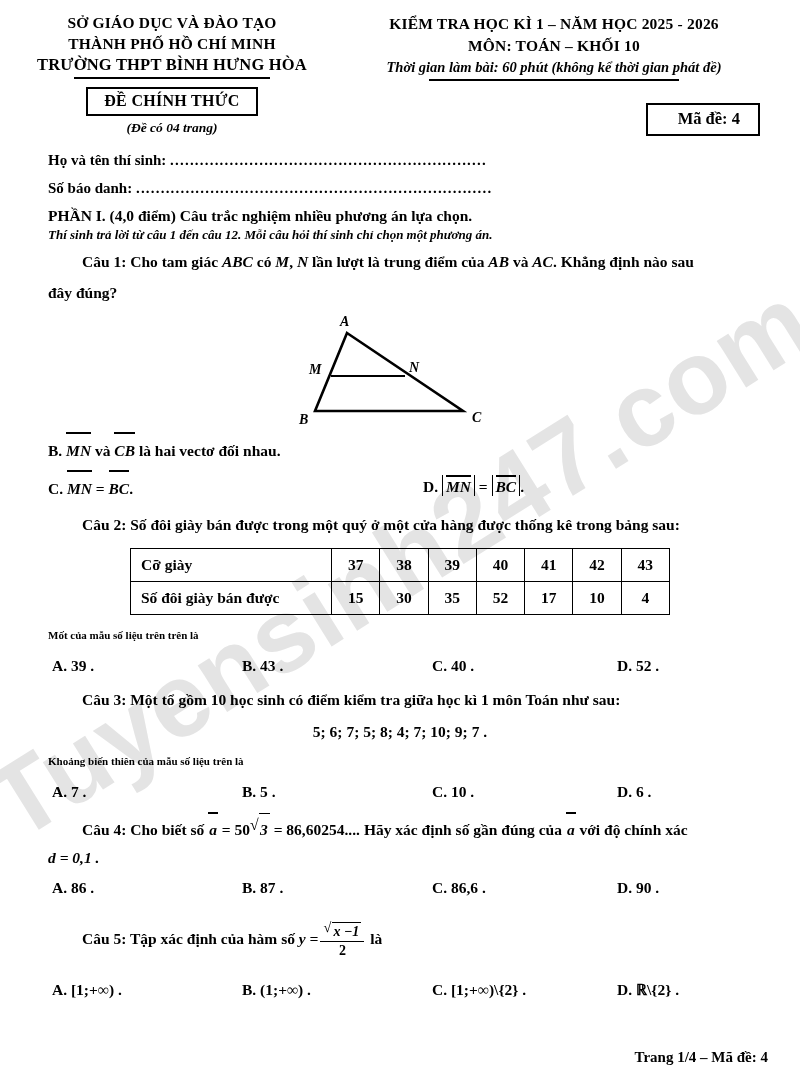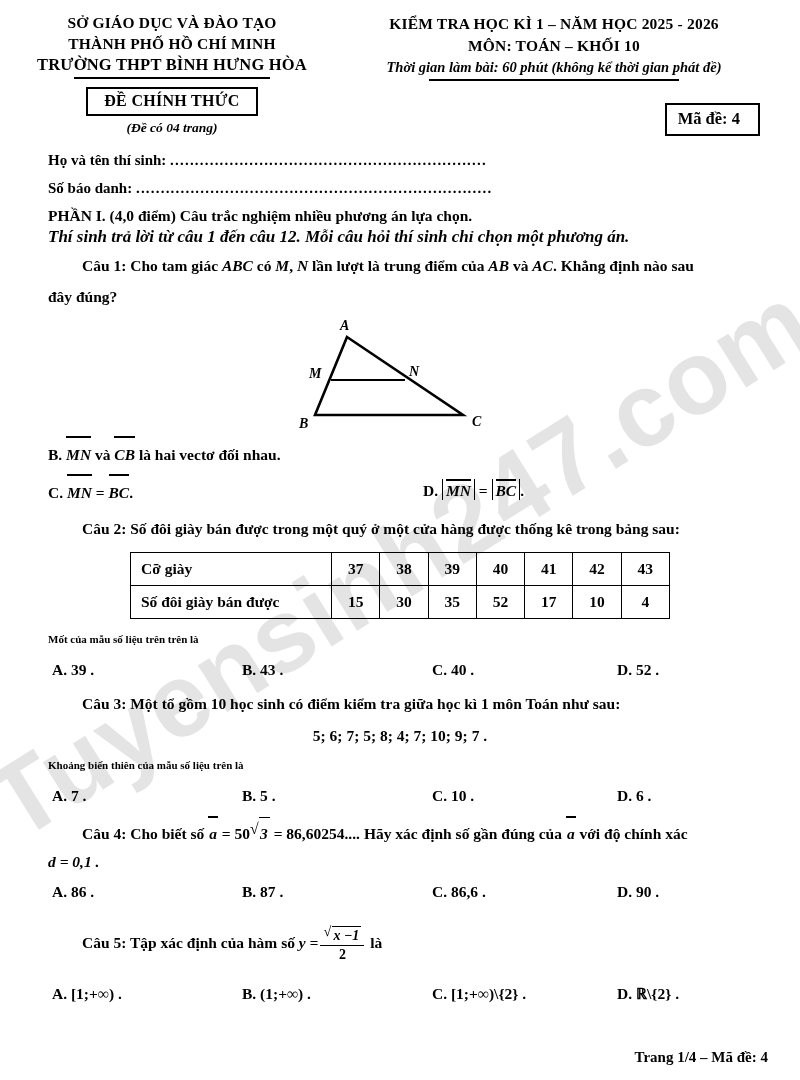--- a/index.html
+++ b/index.html
@@ -127,21 +127,21 @@
   .pages-note {
     font-family: "Liberation Serif", serif;
     font-style: italic;
     font-weight: bold;
     font-size: 13.5px;
     margin-top: 4px;
   }
   .code-box {
     display: inline-block;
     border: 2px solid #000;
-    padding: 4px 18px 5px 11px;
+    padding: 4px 18px 5px 30px;
     font-family: "Liberation Serif", serif;
     font-weight: bold;
     font-size: 16.5px;
   }
 
   
   .info-block {
     padding: 10px 0 0 48px;
   }
   .info-line {
@@ -160,21 +160,21 @@
   .part-title {
     font-family: "Liberation Serif", serif;
     font-weight: bold;
     font-size: 15.5px;
     padding: 5px 0 0 48px;
   }
   .part-note {
     font-family: "Liberation Serif", serif;
     font-style: italic;
     font-weight: bold;
-    font-size: 17px;
+    font-size: 13px;
     padding: 2px 0 0 48px;
   }
   .question {
     font-family: "Liberation Serif", serif;
     font-weight: bold;
     font-size: 15.5px;
     line-height: 30px;
     padding: 4px 20px 0 48px;
   }
   .question .q-label { font-weight: bold; margin-left: 34px; }

